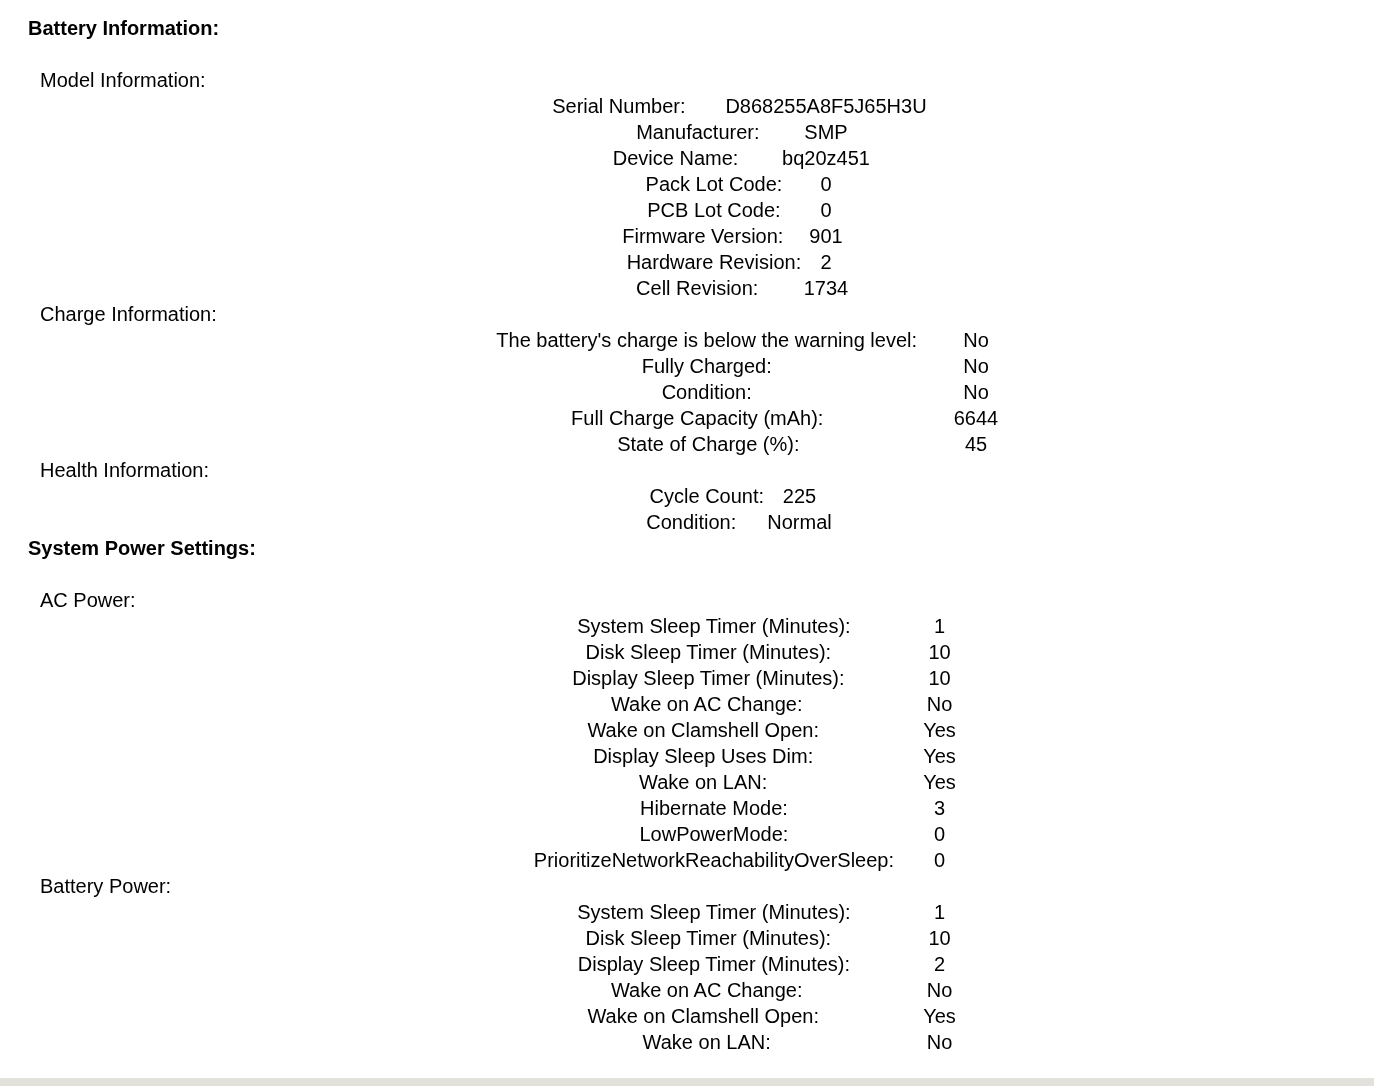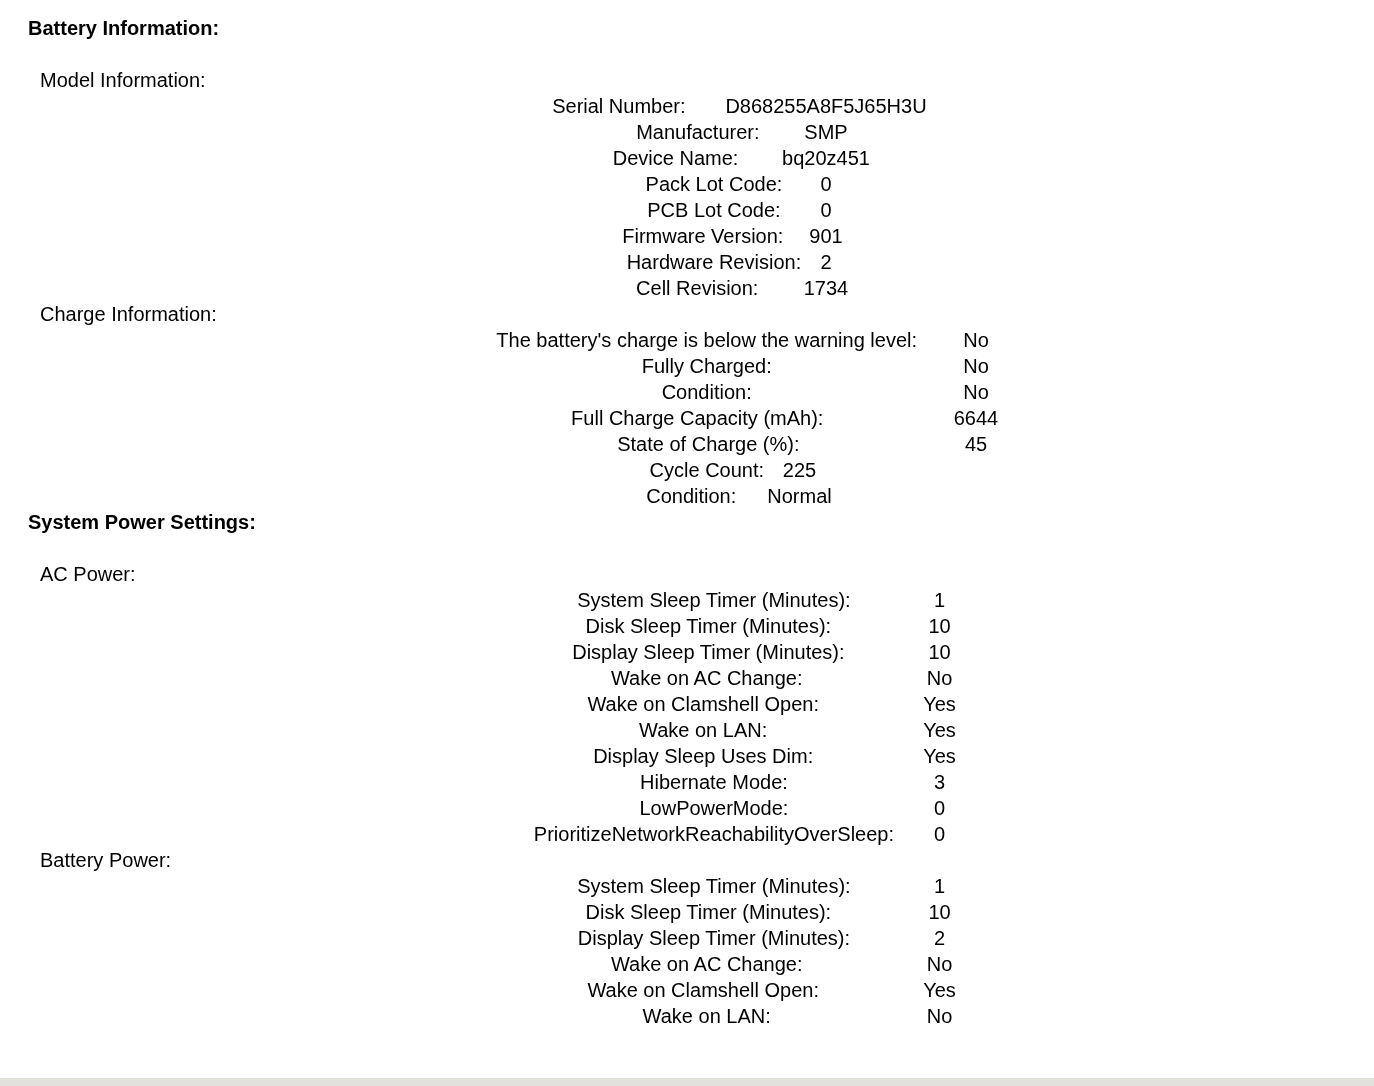--- a/index.html
+++ b/index.html
@@ -101,20 +101,21 @@
 
   <div class="row"><span class="row-label">Condition:</span><span class="row-value">No</span></div>
 
   <div class="row"><span class="row-label">Full Charge Capacity (mAh):</span><span class="row-value">6644</span></div>
 
   <div class="row"><span class="row-label">State of Charge (%):</span><span class="row-value">45</span></div>
 </div>
   </div>
 
   <div class="group g-health">
+    <div class="group-name">Health Information:</div>
     <div class="rows">
   <div class="row"><span class="row-label">Cycle Count:</span><span class="row-value">225</span></div>
 
   <div class="row"><span class="row-label">Condition:</span><span class="row-value">Normal</span></div>
 </div>
   </div>
 </div>
   </section>
 
   <section class="section">
@@ -126,23 +127,23 @@
   <div class="row"><span class="row-label">System Sleep Timer (Minutes):</span><span class="row-value">1</span></div>
 
   <div class="row"><span class="row-label">Disk Sleep Timer (Minutes):</span><span class="row-value">10</span></div>
 
   <div class="row"><span class="row-label">Display Sleep Timer (Minutes):</span><span class="row-value">10</span></div>
 
   <div class="row"><span class="row-label">Wake on AC Change:</span><span class="row-value">No</span></div>
 
   <div class="row"><span class="row-label">Wake on Clamshell Open:</span><span class="row-value">Yes</span></div>
 
+  <div class="row"><span class="row-label">Display Sleep Uses Dim:</span><span class="row-value">Yes</span></div>
+
   <div class="row"><span class="row-label">Wake on LAN:</span><span class="row-value">Yes</span></div>
-
-  <div class="row"><span class="row-label">Display Sleep Uses Dim:</span><span class="row-value">Yes</span></div>
 
   <div class="row"><span class="row-label">Hibernate Mode:</span><span class="row-value">3</span></div>
 
   <div class="row"><span class="row-label">LowPowerMode:</span><span class="row-value">0</span></div>
 
   <div class="row"><span class="row-label">PrioritizeNetworkReachabilityOverSleep:</span><span class="row-value">0</span></div>
 </div>
   </div>
 
   <div class="group g-battery-power">

